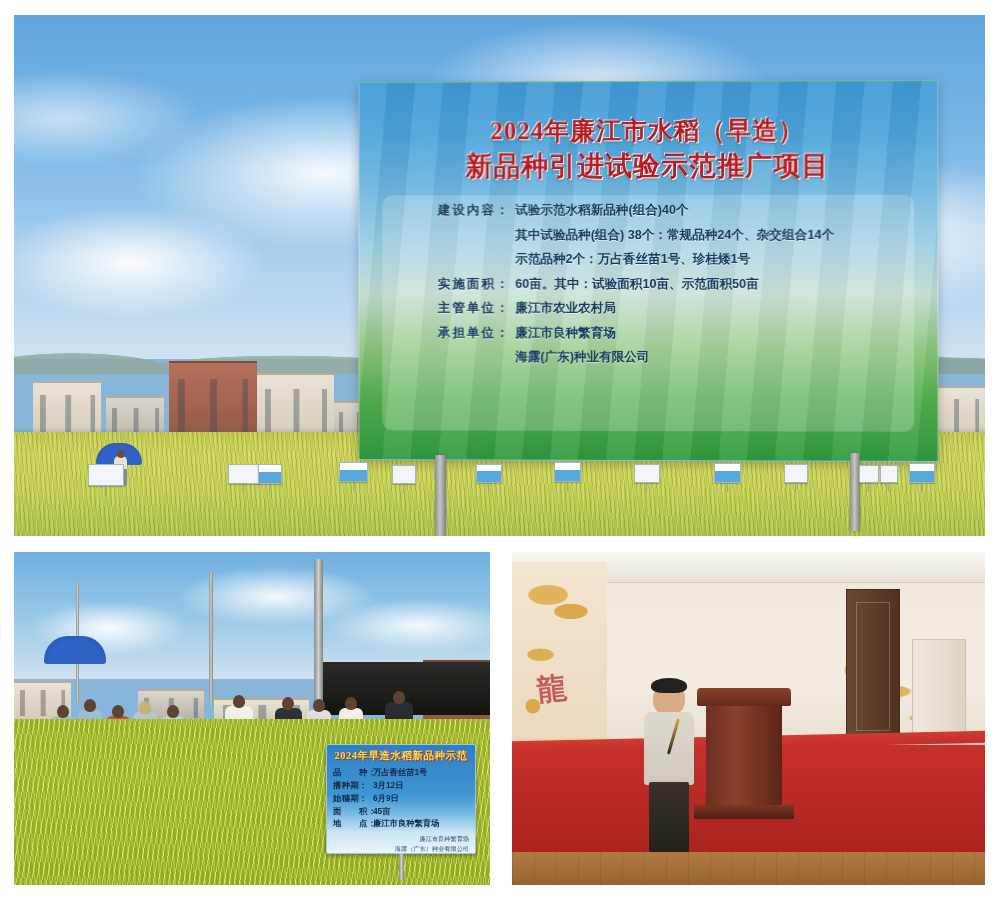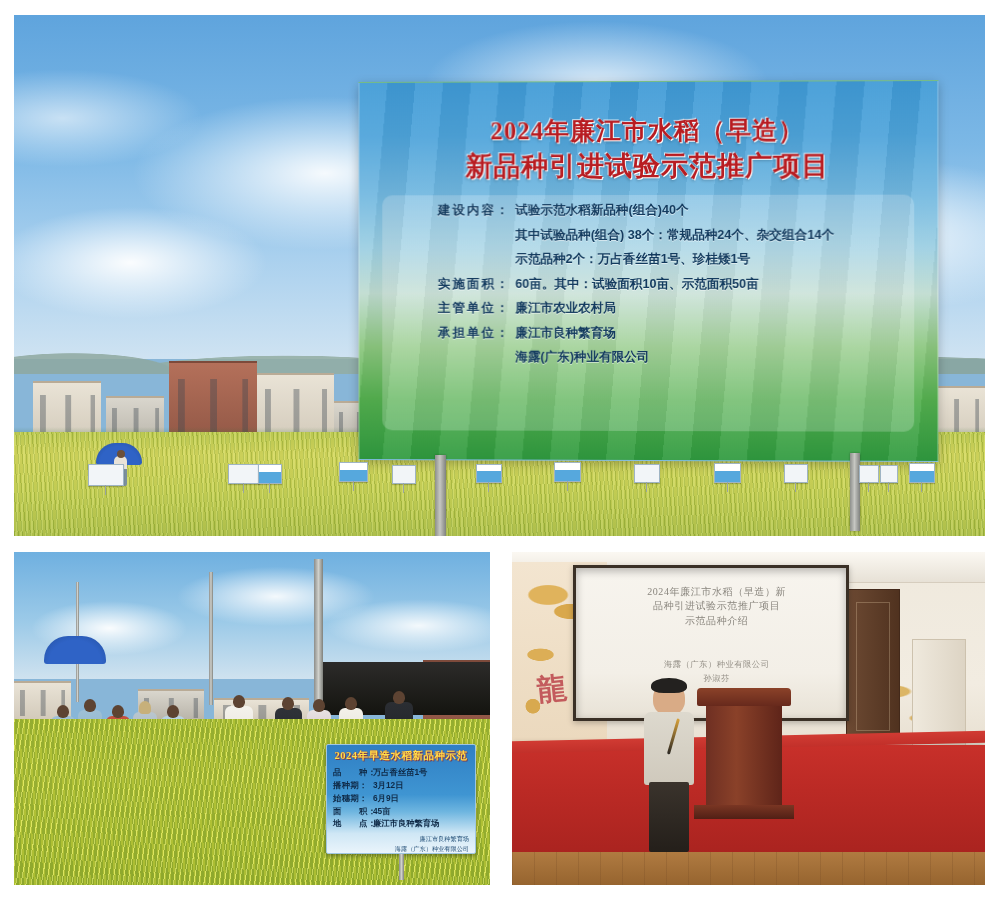--- a/index.html
+++ b/index.html
@@ -629,31 +629,20 @@
     <div class="ceiling"></div>
 
     <div class="wall-art">
       <span class="cal">龍</span>
     </div>
     <div class="wall-art-right"></div>
 
     <div class="cabinet"></div>
     <div class="door"></div>
 
-    <div class="screen">
-      <div class="screen-text">
-        <div>2024年廉江市水稻（早造）新</div>
-        <div>品种引进试验示范推广项目</div>
-        <div>示范品种介绍</div>
-      </div>
-      <div class="screen-sub">
-        <div>海露（广东）种业有限公司</div>
-        <div>孙淑芬</div>
-      </div>
-    </div>
 
     <div class="stage"></div>
     <div class="floor"></div>
 
     <div class="podium">
       <div class="top"></div>
       <div class="base"></div>
     </div>
 
     <div class="speaker">

